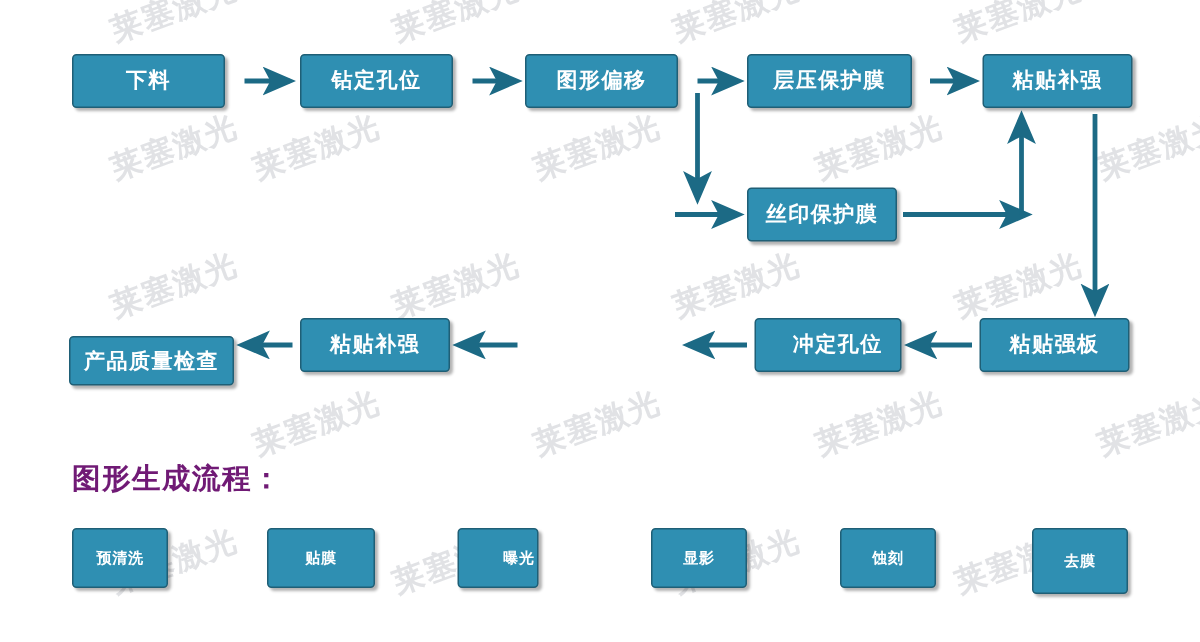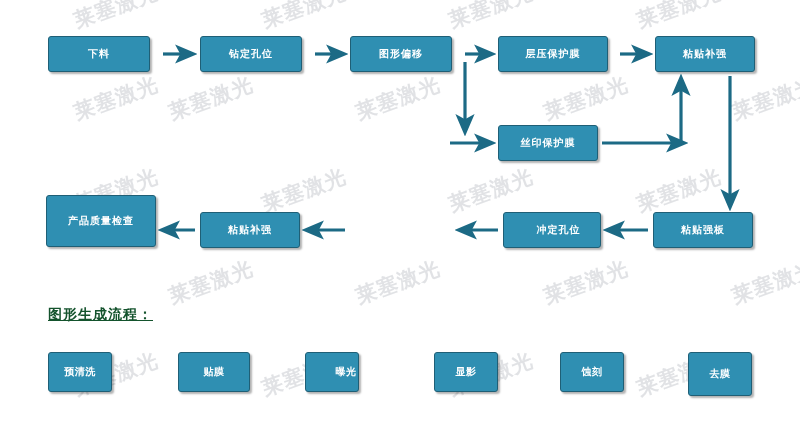--- a/index.html
+++ b/index.html
@@ -40,47 +40,46 @@
   .box {
     position: absolute;
     box-sizing: border-box;
     background: #2f8fb2;
     border: 1px solid #1f5f76;
     border-radius: 3px;
     display: flex;
     align-items: center;
     justify-content: center;
     color: #ffffff;
-    font-size: 10px;
+    font-size: 14px;
     font-weight: 700;
     letter-spacing: 1px;
     box-shadow: 2px 2px 2px rgba(0,0,0,0.30);
     z-index: 10;
     white-space: nowrap;
   }
   .box.small {
     font-size: 10px;
     letter-spacing: 0.5px;
   }
   
   .conn {
     position: absolute;
     z-index: 8;
   }
   .conn svg { display: block; overflow: visible; }
   
   .section-title {
     position: absolute;
-    font-size: 14px;
+    font-size: 19px;
     font-weight: 700;
-    color: #14532d;
+    color: #701a75;
     letter-spacing: 1px;
     white-space: nowrap;
     z-index: 10;
-    text-decoration: underline;
   }
 </style>
 </head>
 <body>
 
 <div id="canvas">
 
   <div class="wm-layer" id="wm-layer">
       <div class="wm" style="left: 70px; top: 8px;">莱塞激光</div>
       <div class="wm" style="left: 258px; top: 8px;">莱塞激光</div>
@@ -141,21 +140,21 @@
 
   <div class="box" style="left: 48px; top: 36px; width: 102px; height: 36px;">下料</div>
   <div class="box" style="left: 200px; top: 36px; width: 102px; height: 36px;">钻定孔位</div>
   <div class="box" style="left: 350px; top: 36px; width: 102px; height: 36px;">图形偏移</div>
   <div class="box" style="left: 498px; top: 36px; width: 110px; height: 36px;">层压保护膜</div>
   <div class="box" style="left: 655px; top: 36px; width: 100px; height: 36px;">粘贴补强</div>
   <div class="box" style="left: 498px; top: 125px; width: 100px; height: 36px;">丝印保护膜</div>
   <div class="box" style="left: 653px; top: 212px; width: 100px; height: 36px;">粘贴强板</div>
   <div class="box" style="left: 503px; top: 212px; width: 98px; height: 36px; padding-left: 13px;">冲定孔位</div>
   <div class="box" style="left: 200px; top: 212px; width: 100px; height: 36px;">粘贴补强</div>
-  <div class="box" style="left: 46px; top: 195px; width: 110px; height: 52px;">产品质量检查</div>
+  <div class="box" style="left: 46px; top: 224px; width: 110px; height: 33px;">产品质量检查</div>
 
   <div class="section-title" style="left:48px; top:306px;">图形生成流程：</div>
 
   <div class="box small" style="left: 48px; top: 352px; width: 64px; height: 40px;">预清洗</div>
   <div class="box small" style="left: 178px; top: 352px; width: 72px; height: 40px;">贴膜</div>
   <div class="box small" style="left: 305px; top: 352px; width: 54px; height: 40px; padding-left: 28px;">曝光</div>
   <div class="box small" style="left: 434px; top: 352px; width: 64px; height: 40px;">显影</div>
   <div class="box small" style="left: 560px; top: 352px; width: 64px; height: 40px;">蚀刻</div>
   <div class="box small" style="left: 688px; top: 352px; width: 64px; height: 44px;">去膜</div>
 

